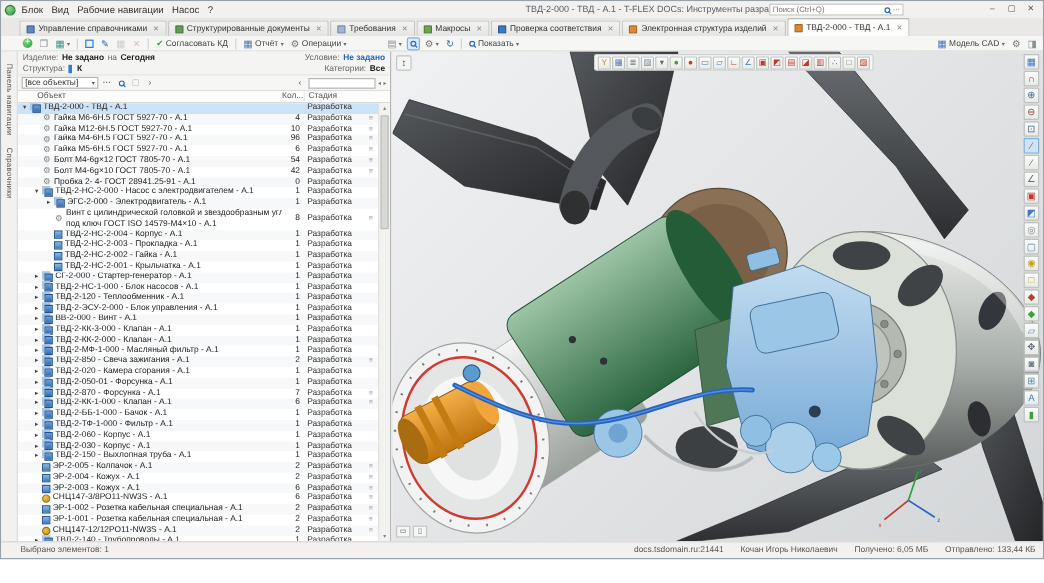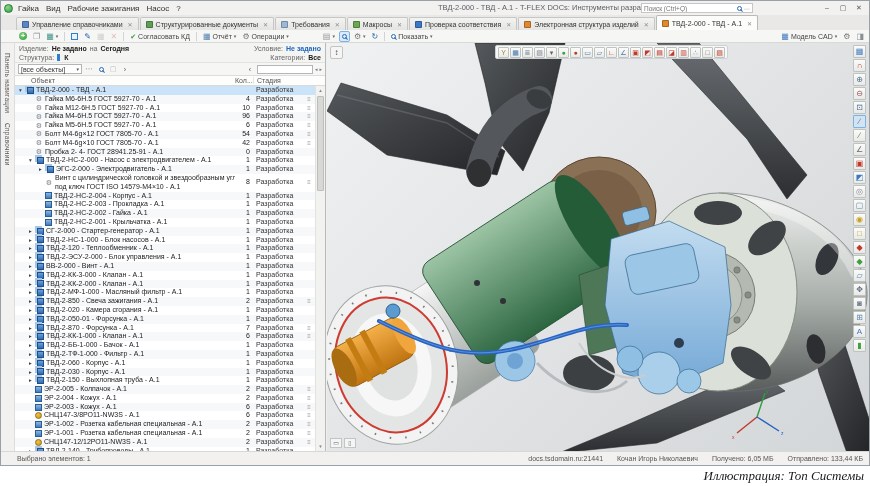--- a/index.html
+++ b/index.html
@@ -103,21 +103,21 @@
   .caption{position:absolute;left:0;right:0;bottom:0;height:20px;background:#fff;font-family:"Liberation Serif",serif;font-style:italic;font-size:13px;color:#1a1a1a;text-align:right;padding:2px 6px 0 0}
 </style>
 </head>
 <body>
 
 <div class="shot">
   <div class="app">
 
     <div class="titlebar">
       <span class="applogo"></span>
-      <span class="menus"><span>Гайка</span><span>Вид</span><span>Рабочие зажигания</span><span>Насос</span><span>?</span></span>
+      <span class="menus"><span>Блок</span><span>Вид</span><span>Рабочие навигации</span><span>Насос</span><span>?</span></span>
       <span class="wintitle">ТВД-2-000 - ТВД - А.1 - T-FLEX DOCs: Инструменты разработки</span>
       <span class="searchbox">
         <input placeholder="Поиск (Ctrl+Q)" style="">
         <span class="mag"></span>
         <span class="dots">⋯</span>
       </span>
       <span class="winbtns">
         <span>–</span>
         <span>▢</span>
         <span>✕</span>
@@ -855,14 +855,13 @@
       <span class="sel-count">Выбрано элементов: 1</span>
       <span class="right">
         <span>docs.tsdomain.ru:21441</span>
         <span>Кочан Игорь Николаевич</span>
         <span>Получено: 6,05 МБ</span>
         <span>Отправлено: 133,44 КБ</span>
       </span>
     </div>
   </div>
 
-  <div class="caption">Иллюстрация: Топ Системы</div>
 </div>
 
 </body></html>

